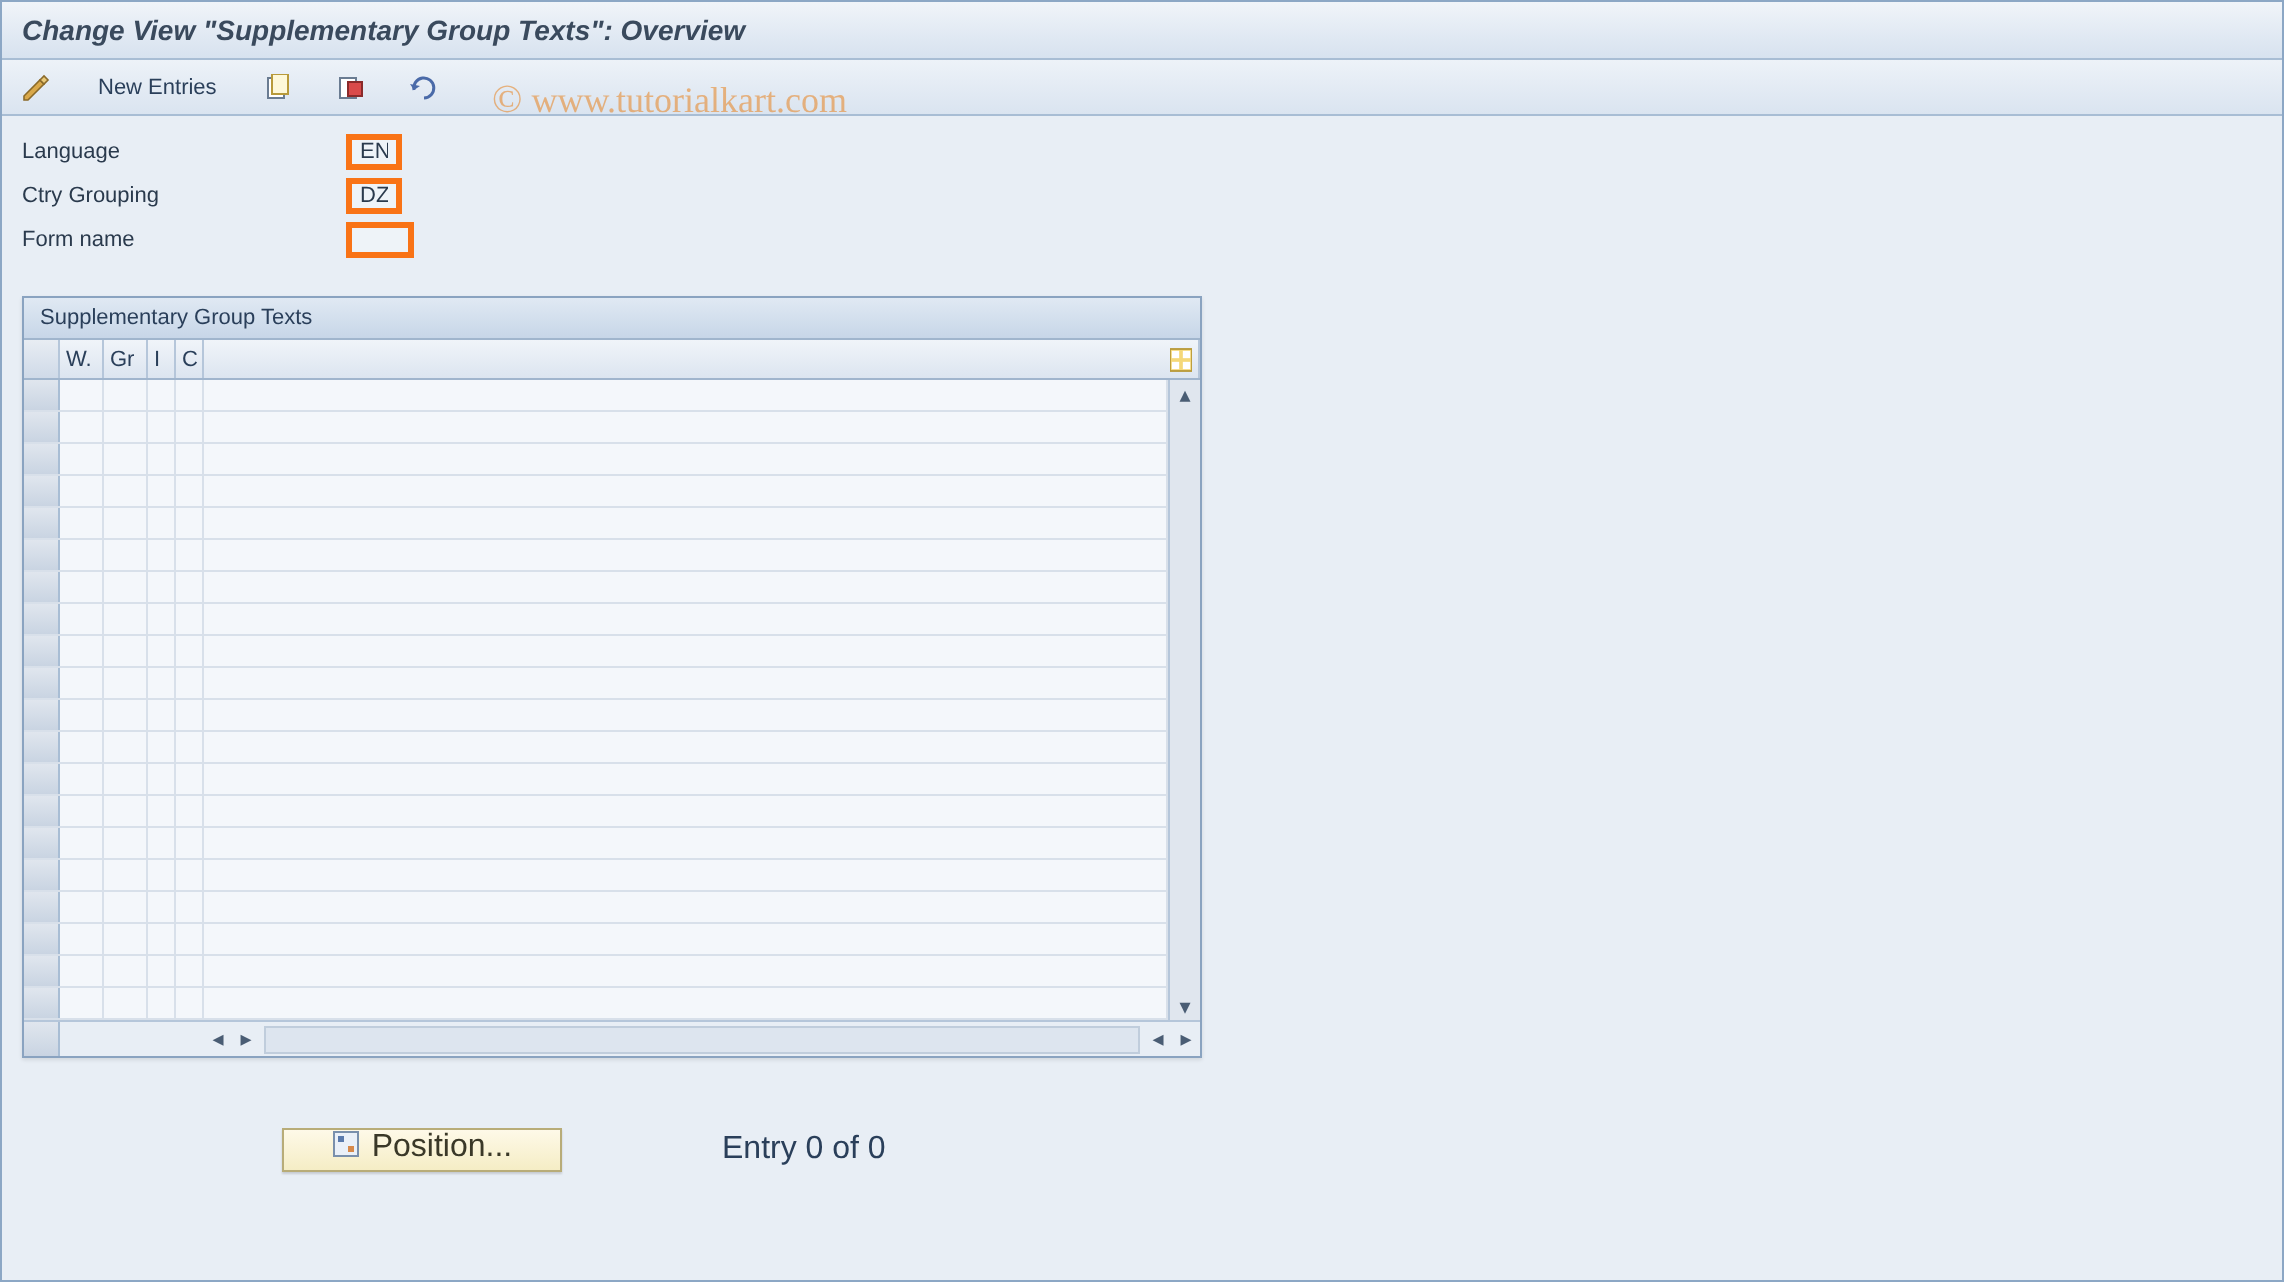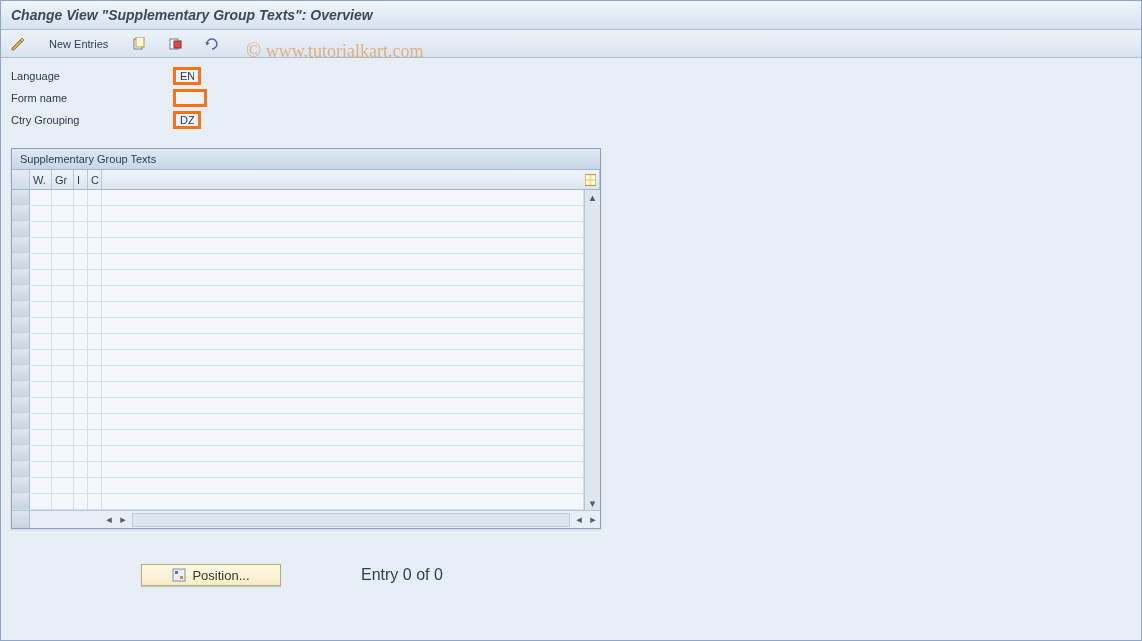--- a/index.html
+++ b/index.html
@@ -176,25 +176,25 @@
       margin-top: 35px;
       padding-left: 130px;
       gap: 80px;
     }
     .position-btn {
       width: 140px;
       height: 22px;
       background: linear-gradient(to bottom, #fef9e8, #f5edc5);
       border: 1px solid #b8ac78;
       display:flex;
-      align-items:center;
+      align-items:flex-start;
       justify-content:center;
       gap:6px;
       cursor:pointer;
-      font-size:13px;
+      font-size:16px;
       color:#3a3828;
       box-shadow: 0 1px 1px rgba(0,0,0,0.15);
     }
     .position-btn .icon {
       width:14px;height:14px;
     }
     .entry-text {
       font-size:16px;
       color:#2a3f5a;
     }
@@ -248,26 +248,26 @@
 
 <div class="watermark"><span class="copy">©</span> <span>www.tutorialkart.com</span></div>
 
 <div class="content-area">
 
   <div class="form-row">
     <div class="form-label">Language</div>
     <input class="form-input readonly w2" readonly="" value="EN" style="">
   </div>
   <div class="form-row">
+    <div class="form-label">Ctry Grouping</div>
+    <input class="form-input readonly w2" readonly="" value="DZ" style="">
+  </div>
+  <div class="form-row">
     <div class="form-label">Form name</div>
     <input class="form-input readonly w3" readonly="" value="" style="">
-  </div>
-  <div class="form-row">
-    <div class="form-label">Ctry Grouping</div>
-    <input class="form-input readonly w2" readonly="" value="DZ" style="">
   </div>
 
   <div class="table-container">
     <div class="table-title">Supplementary Group Texts</div>
     <div class="table-header">
       <div class="th th-sel"></div>
       <div class="th th-w">W.</div>
       <div class="th th-gr">Gr</div>
       <div class="th th-i">I</div>
       <div class="th th-c">C</div>

